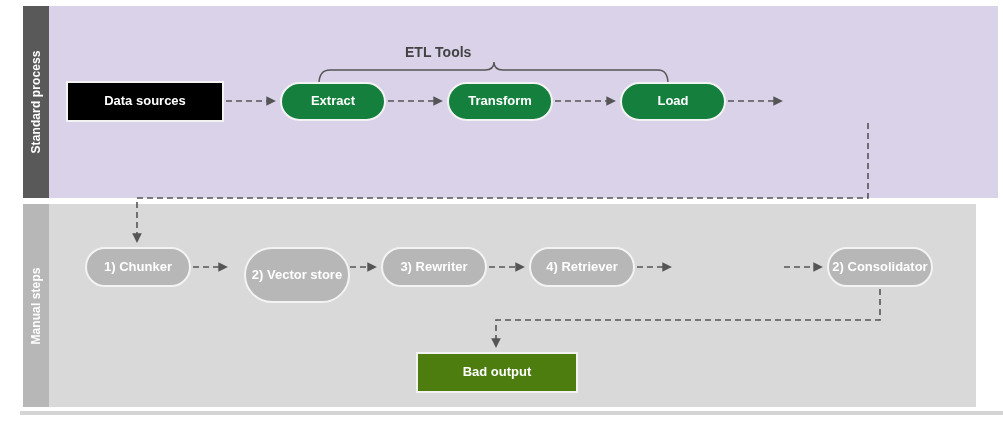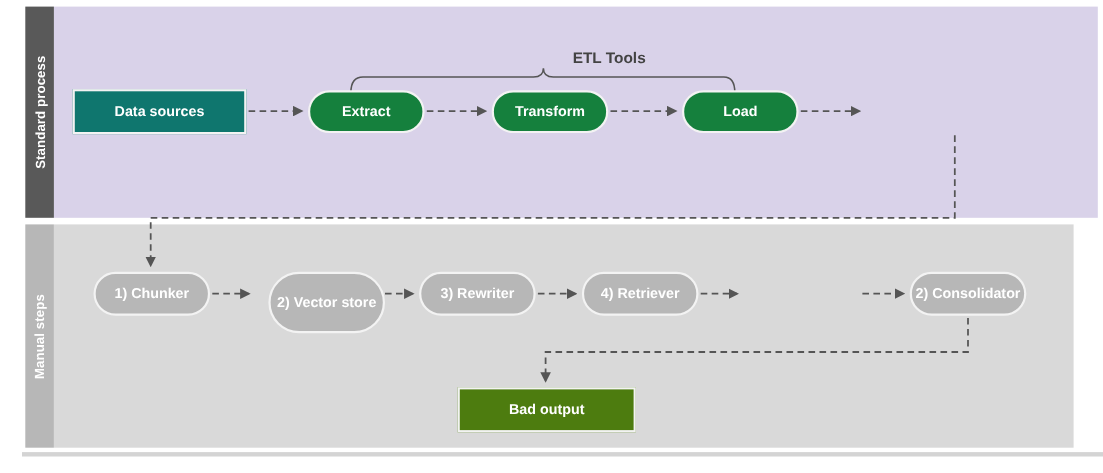--- a/index.html
+++ b/index.html
@@ -75,21 +75,21 @@
     text-align: center;
     color: #ffffff;
     font-weight: bold;
     font-size: 13px;
     line-height: 1.15;
     border: 2px solid #f3f3f3;
   }
   .node.rect { border-radius: 0; }
   .node.pill { border-radius: 100px; }
 
-  .n-gray  { background: #0f766e; }
+  .n-gray  { background: #000000; }
   .n-pink  { background: #15803d; }
   .n-yellow{ background: #4d7c0f; }
   .n-step  { background: #b7b7b7; }
 
   
   #node-data-sources   { left: 66px;  top: 81px;  width: 158px; height: 41px; }
   #node-extract        { left: 280px; top: 82px;  width: 106px; height: 39px; }
   #node-transform      { left: 447px; top: 82px;  width: 106px; height: 39px; }
   #node-load           { left: 620px; top: 82px;  width: 106px; height: 39px; }
   #node-data-warehouse { left: 787px; top: 81px;  width: 158px; height: 41px; }
@@ -99,23 +99,23 @@
   #node-vector-store  { left: 244px; top: 247px; width: 106px; height: 56px; }
   #node-rewriter      { left: 381px; top: 247px; width: 106px; height: 40px; }
   #node-retriever     { left: 529px; top: 247px; width: 106px; height: 40px; }
   #node-reranker      { left: 676px; top: 247px; width: 106px; height: 40px; }
   #node-consolidator  { left: 827px; top: 247px; width: 106px; height: 40px; }
   #node-bad-output    { left: 416px; top: 352px; width: 162px; height: 41px; }
 
   
   .bracket-label {
     position: absolute;
-    left: 417px; top: 44px;
+    left: 405px; top: 44px;
     width: 170px;
-    text-align: right;
+    text-align: left;
     font-size: 14px;
     font-weight: bold;
     color: #434343;
   }
   
   #wires {
     position: absolute;
     left: 0; top: 0;
     width: 1003px; height: 430px;
     pointer-events: none;

